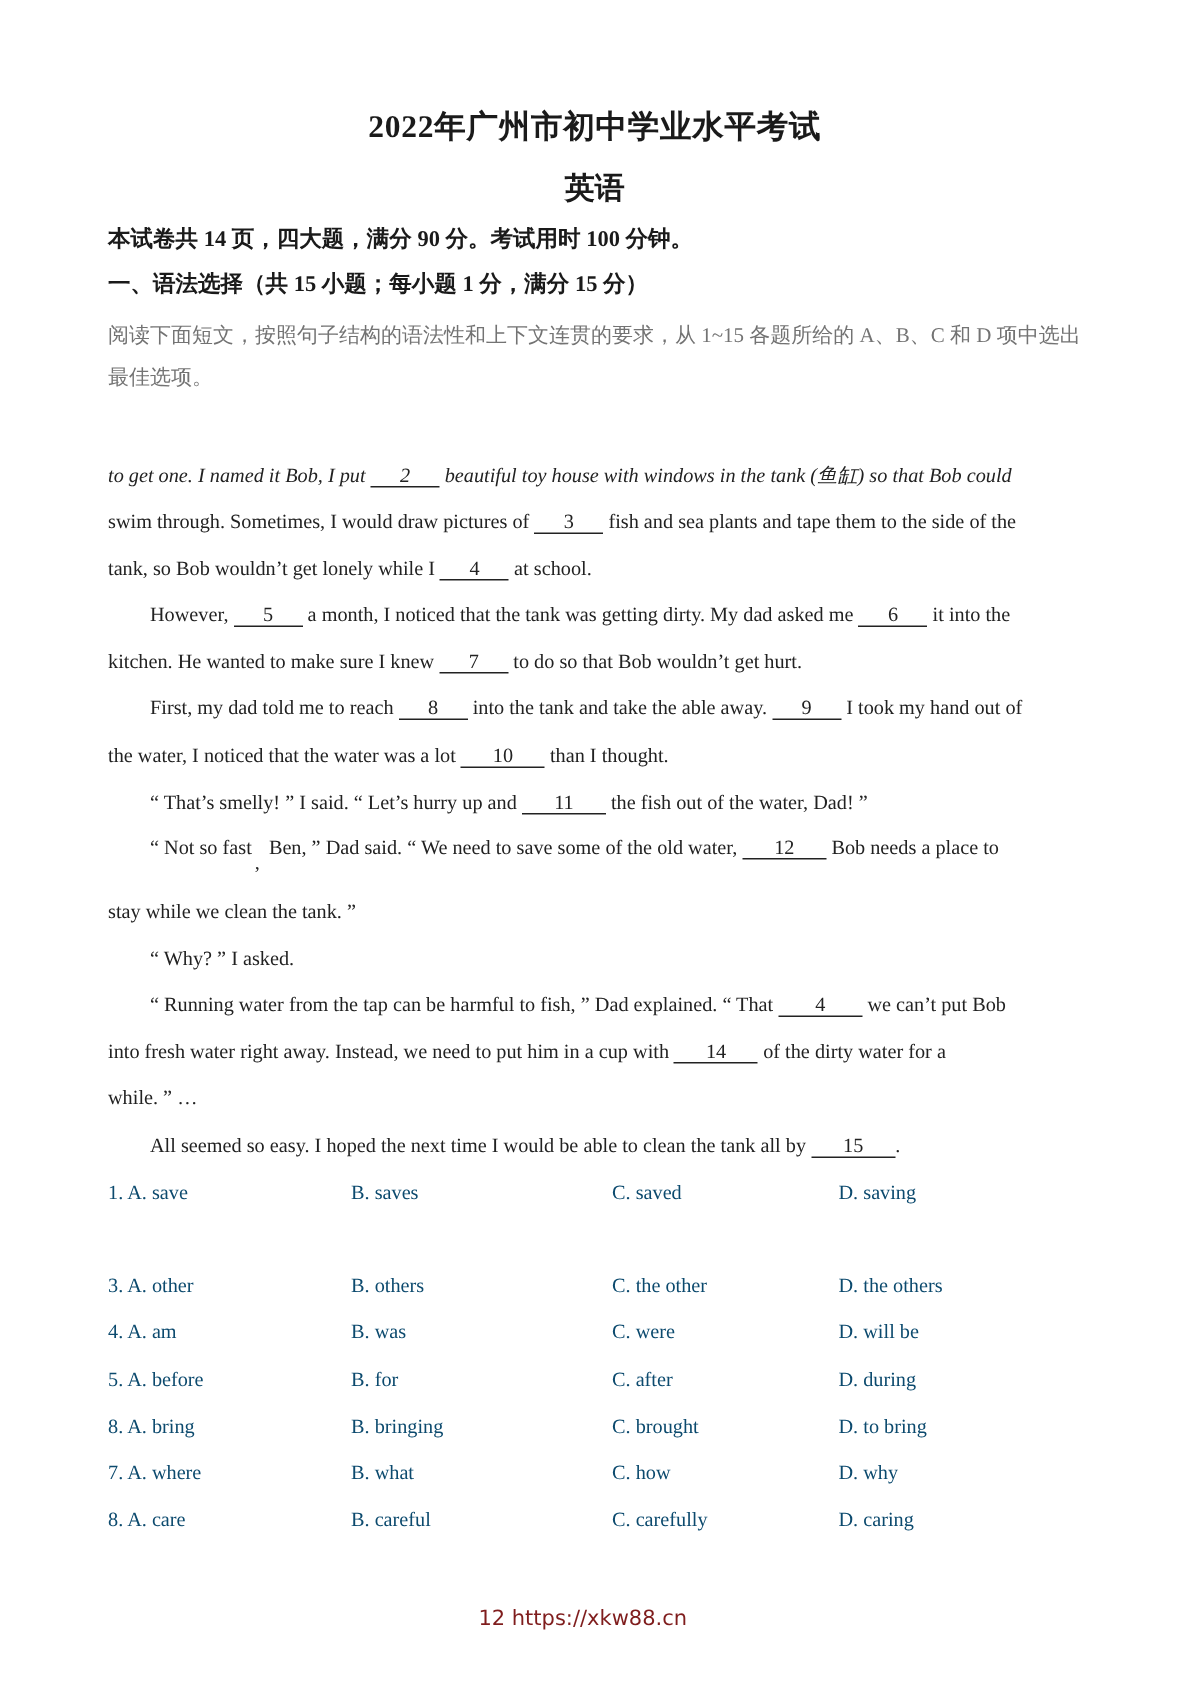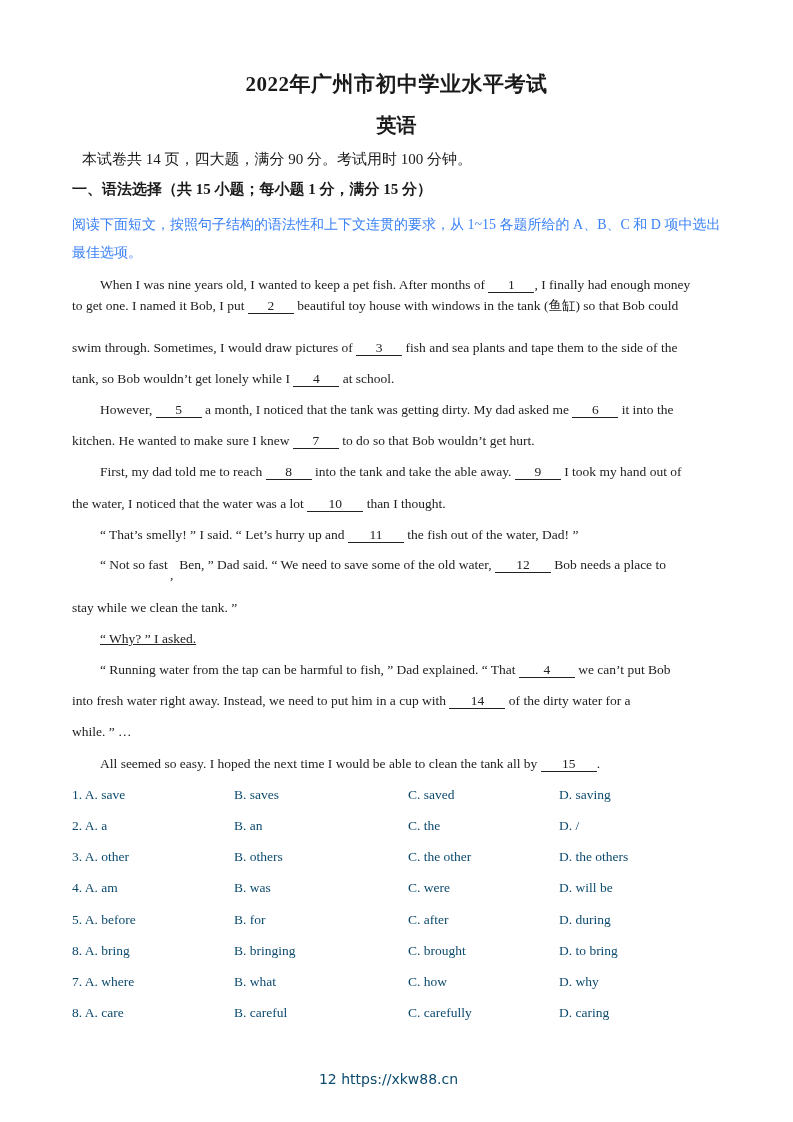--- a/index.html
+++ b/index.html
@@ -11,67 +11,63 @@
   .page { position: absolute; left: 0; top: 0; width: 793px; height: 1122px; }
   .title {
     position: absolute; top: 70px; left: 0; width: 793px; text-align: center;
     font-size: 21px; font-weight: bold; letter-spacing: 0.5px;
   }
   .subtitle {
     position: absolute; top: 112px; left: 0; width: 793px; text-align: center;
     font-size: 20px; font-weight: bold;
   }
   .info {
-    position: absolute; top: 150px; left: 72px; font-size: 15px; font-weight: normal; margin-left: 10px;
+    position: absolute; top: 150px; left: 72px; font-size: 15px; font-weight: bold;
   }
   .section {
     position: absolute; top: 180px; left: 72px; font-size: 15px; font-weight: bold;
   }
   .instr {
     position: absolute; top: 211px; left: 72px; width: 650px;
-    font-size: 14px; line-height: 28px; color: #3b82f6;
+    font-size: 14px; line-height: 28px; color: #737373;
   }
   .line {
     position: absolute; left: 72px; font-size: 13.5px; white-space: nowrap; color: #222;
   }
   .indent { left: 100px; }
   .blank {
     display: inline-block; border-bottom: 1px solid #222; text-align: center;
     line-height: 14px; padding: 0 2px;
   }
   .w1 { width: 42px; }
   .w2 { width: 52px; }
   .comma-low { position: relative; top: 10px; margin: 0 6px 0 2px; }
   .opt-row { position: absolute; left: 72px; font-size: 13.5px; color: #0c4a6e; width: 660px; height: 20px; }
   .opt { position: absolute; top: 0; white-space: nowrap; }
   .oA { left: 0; }
   .oB { left: 162px; }
   .oC { left: 325px; margin-left: 11px; }
   .oD { left: 487px; }
   .footer {
     position: absolute; top: 1071px; left: 0; width: 777px; text-align: center;
-    font-family: "DejaVu Sans", sans-serif; font-size: 14px; color: #0c4a6e;
+    font-family: "DejaVu Sans", sans-serif; font-size: 14px; color: #7f1d1d;
   }
 </style>
 </head>
 <body>
 
 <div class="page">
 
   <div class="title">2022年广州市初中学业水平考试</div>
   <div class="subtitle">英语</div>
   <div class="info">本试卷共 14 页，四大题，满分 90 分。考试用时 100 分钟。</div>
   <div class="section">一、语法选择（共 15 小题；每小题 1 分，满分 15 分）</div>
   <div class="instr">阅读下面短文，按照句子结构的语法性和上下文连贯的要求，从 1~15 各题所给的 A、B、C 和 D 项中选出最佳选项。</div>
 
-  <div class="line indent" style="top:277px;">
-    <span>When I was nine years old, I wanted to keep a pet fish. After months of</span>
-    <span class="blank w1">1</span><span>, I finally had enough money</span>
-  </div>
-  <div class="line" style="top:297px;">
+  <div class="line" style="top:308px;font-style:italic;">
     <span>to get one. I named it Bob, I put</span>
     <span class="blank w1">2</span>
     <span>beautiful toy house with windows in the tank (鱼缸) so that Bob could</span>
   </div>
   <div class="line" style="top:340px;">
     <span>swim through. Sometimes, I would draw pictures of</span>
     <span class="blank w1">3</span>
     <span>fish and sea plants and tape them to the side of the</span>
   </div>
   <div class="line" style="top:371px;">
@@ -112,21 +108,21 @@
     <span>the fish out of the water, Dad! ”</span>
   </div>
 
   <div class="line indent" style="top:557px;">
     <span>“ Not so fast</span><span class="comma-low">,</span><span>Ben, ” Dad said. “ We need to save some of the old water,</span>
     <span class="blank w2">12</span>
     <span>Bob needs a place to</span>
   </div>
   <div class="line" style="top:600px;">stay while we clean the tank. ”</div>
 
-  <div class="line indent" style="top:631px;text-decoration:underline;">“ Why? ” I asked.</div>
+  <div class="line indent" style="top:631px;">“ Why? ” I asked.</div>
 
   <div class="line indent" style="top:662px;">
     <span>“ Running water from the tap can be harmful to fish, ” Dad explained. “ That</span>
     <span class="blank w2">4</span>
     <span>we can’t put Bob</span>
   </div>
   <div class="line" style="top:693px;">
     <span>into fresh water right away. Instead, we need to put him in a cup with</span>
     <span class="blank w2">14</span>
     <span>of the dirty water for a</span>
@@ -136,26 +132,20 @@
   <div class="line indent" style="top:756px;">
     <span>All seemed so easy. I hoped the next time I would be able to clean the tank all by</span>
     <span class="blank w2">15</span><span>.</span>
   </div>
 
   <div class="opt-row" style="top:787px;">
     <span class="opt oA">1. A. save</span>
     <span class="opt oB">B. saves</span>
     <span class="opt oC">C. saved</span>
     <span class="opt oD">D. saving</span>
-  </div>
-  <div class="opt-row" style="top:818px;">
-    <span class="opt oA">2. A. a</span>
-    <span class="opt oB">B. an</span>
-    <span class="opt oC">C. the</span>
-    <span class="opt oD">D. /</span>
   </div>
   <div class="opt-row" style="top:849px;">
     <span class="opt oA">3. A. other</span>
     <span class="opt oB">B. others</span>
     <span class="opt oC">C. the other</span>
     <span class="opt oD">D. the others</span>
   </div>
   <div class="opt-row" style="top:880px;">
     <span class="opt oA">4. A. am</span>
     <span class="opt oB">B. was</span>

